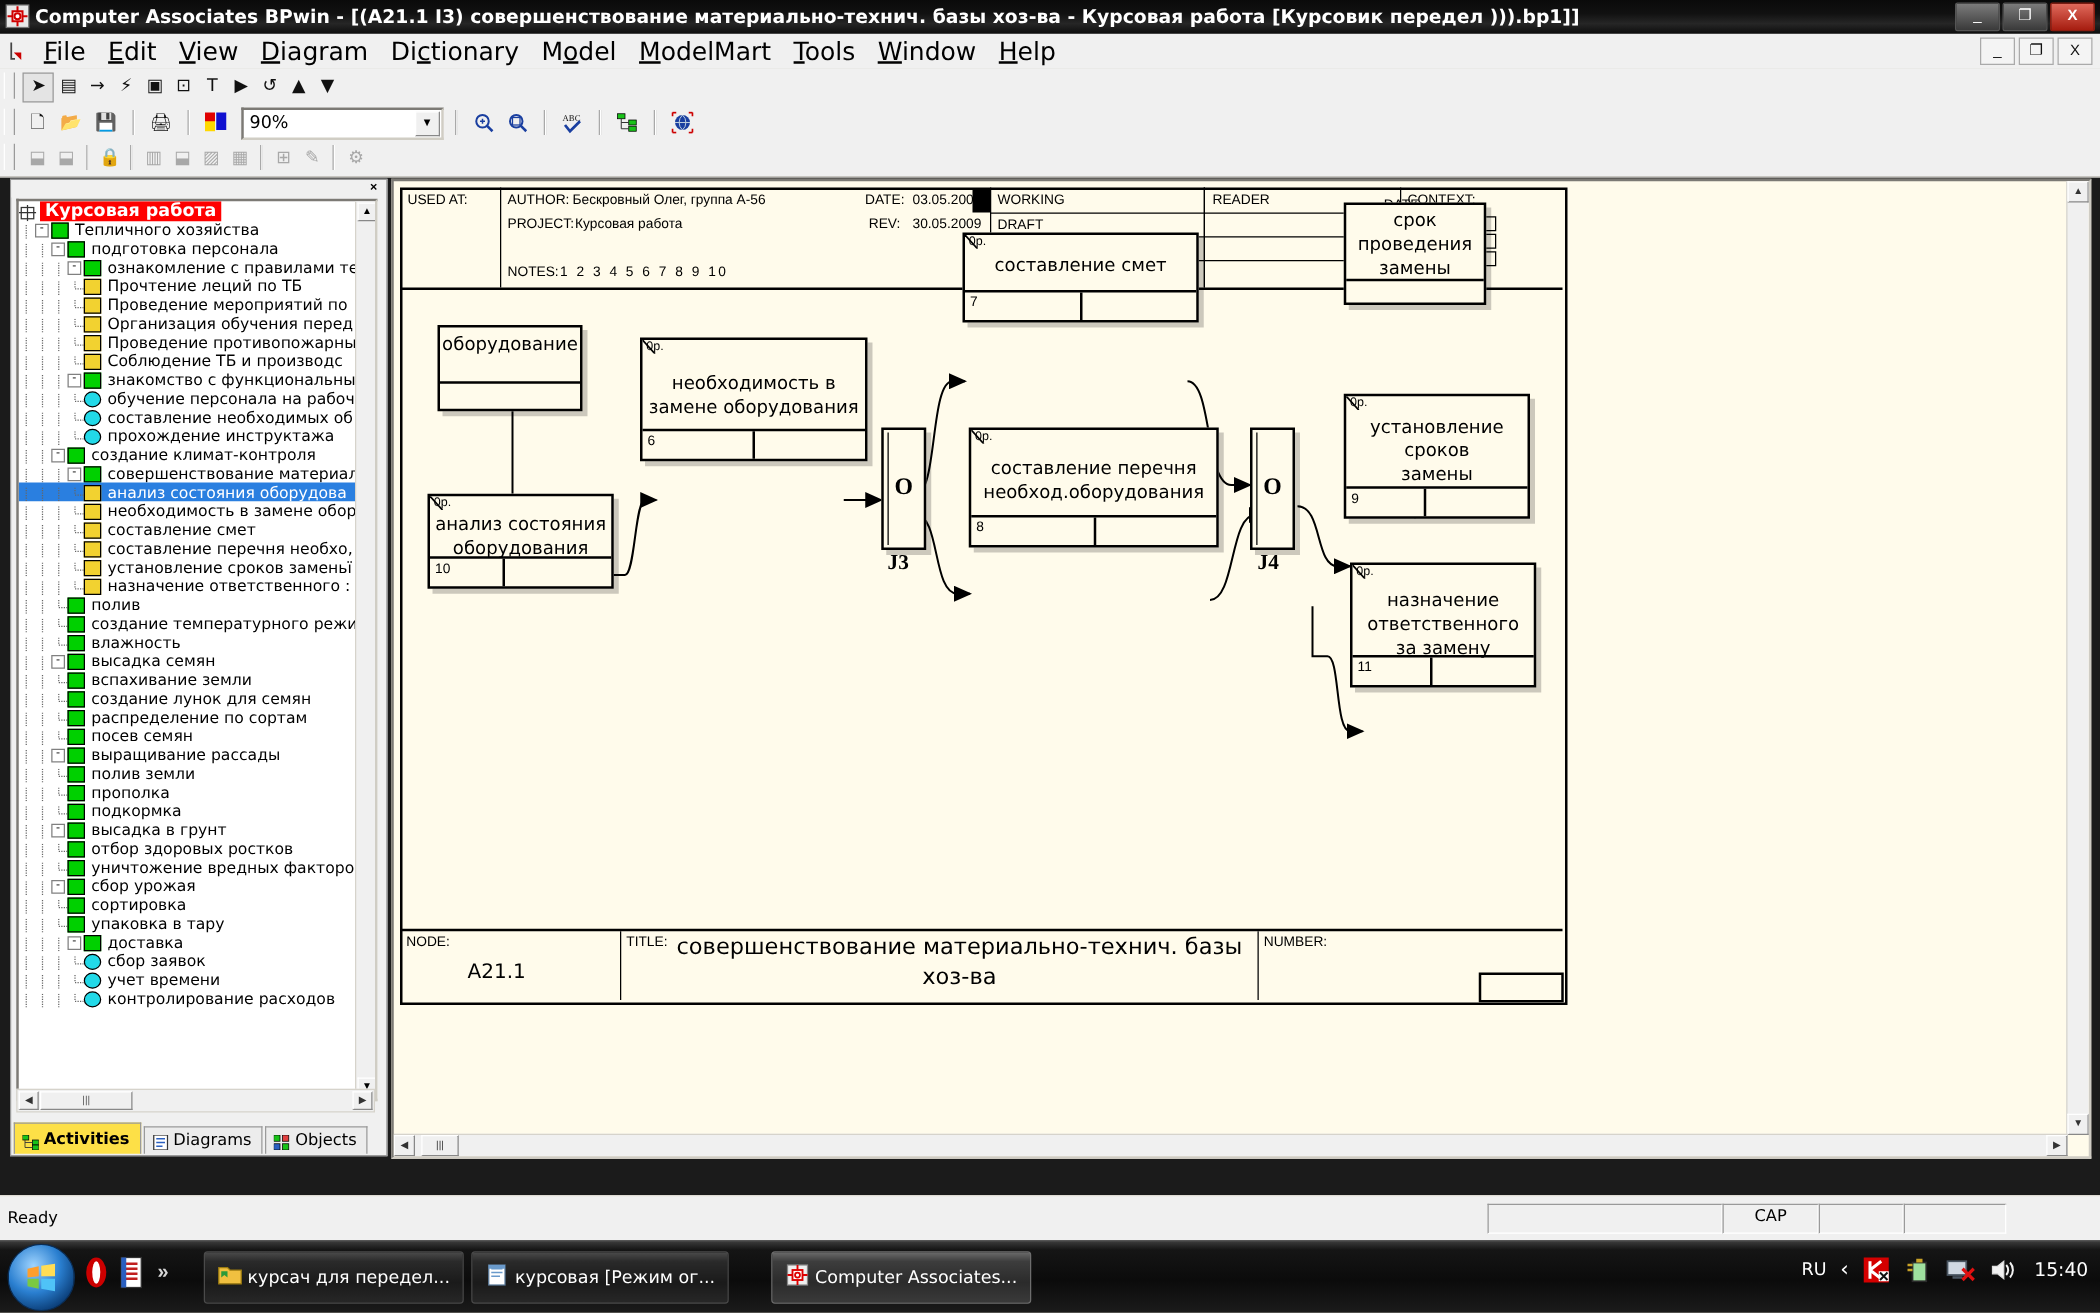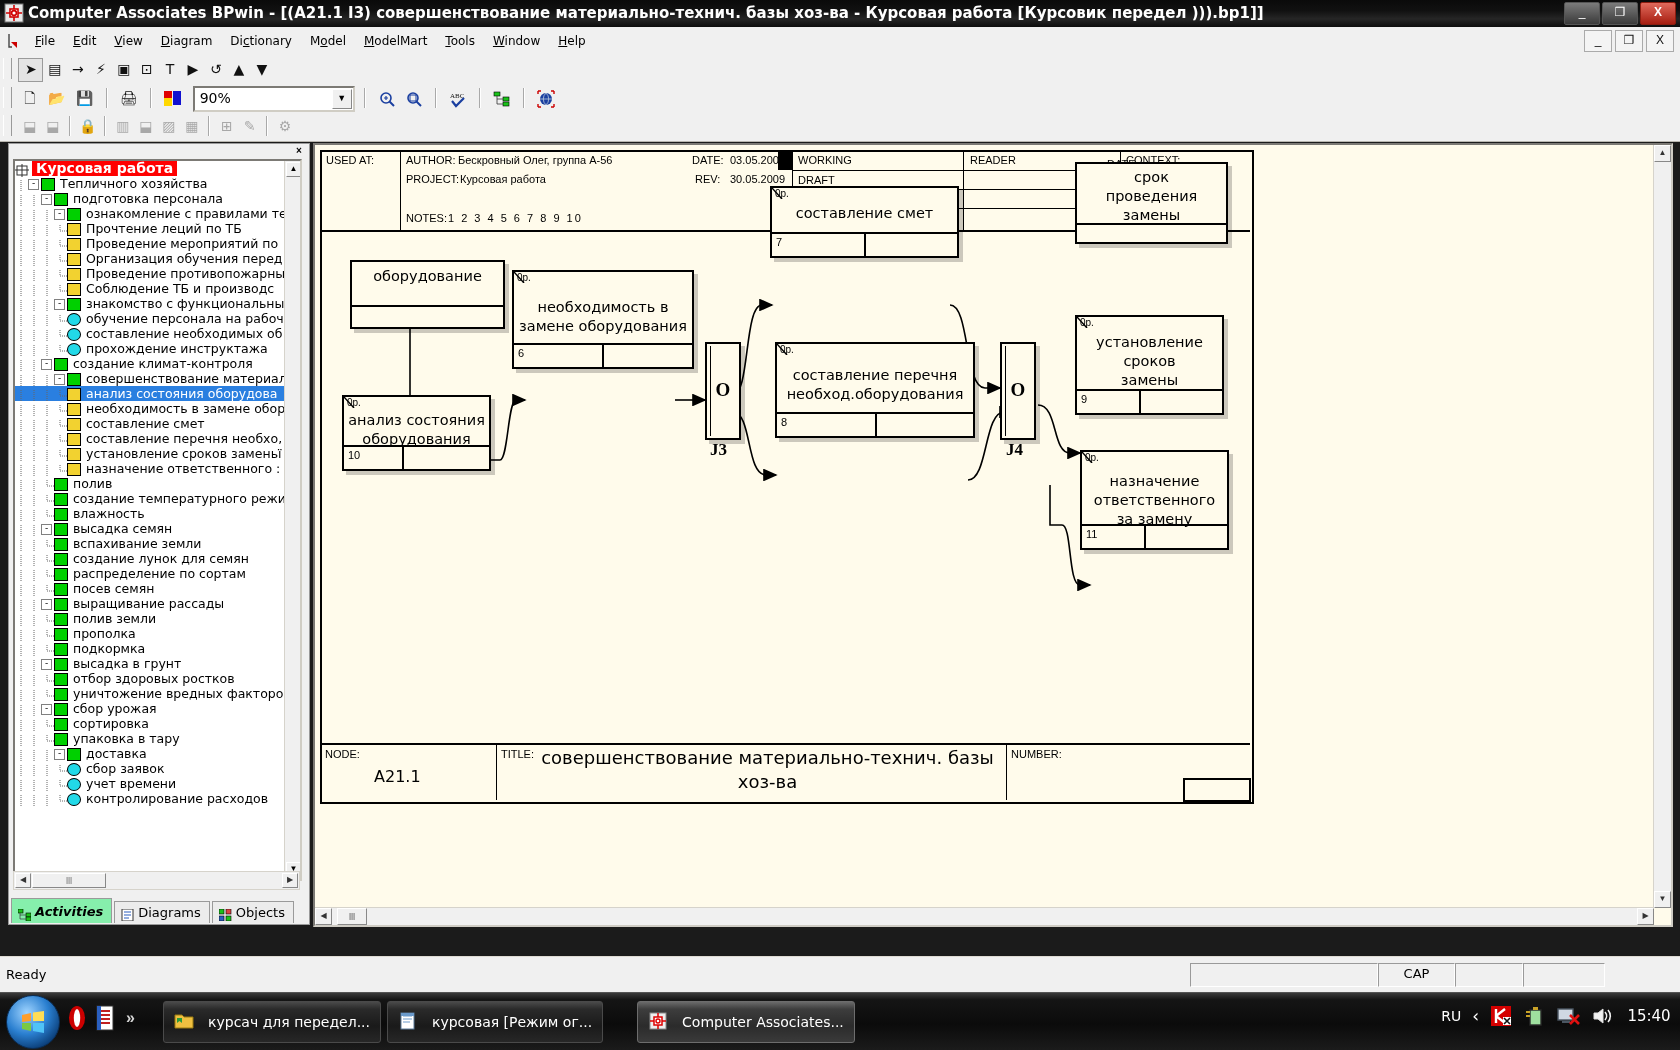--- a/index.html
+++ b/index.html
@@ -34,21 +34,21 @@
   .wbtn.close{background:linear-gradient(180deg,#e06a5c,#a61d10);border-color:#8c1d10;font-weight:bold;}
 
   
   .menubar{
     position:absolute;left:0;top:27px;width:1680px;height:28px;
     background:#f0f0f0;border-bottom:1px solid #d4d0c8;
   }
   .menubar .mdi-ico{position:absolute;left:6px;top:5px;width:18px;height:18px;}
   .menu-items{position:absolute;left:26px;top:0;height:28px;display:flex;align-items:center;}
   .menu-item{
-    padding:3px 9px;font-size:12px;color:#000;white-space:nowrap;
+    padding:3px 9px;font-size:20px;color:#000;white-space:nowrap;
     font-family:"DejaVu Sans", sans-serif;
   }
   .menu-item u{text-decoration:underline;}
   .mdibtns{position:absolute;right:6px;top:3px;display:flex;gap:3px;}
   .mdibtn{
     width:26px;height:20px;border:1px solid #aaa;background:#f4f4f4;
     font-size:12px;line-height:18px;text-align:center;color:#111;
   }
 
   
@@ -146,21 +146,21 @@
     border:1px solid #fff;border-right-color:#888;border-bottom-color:#888;
     font-size:8px;line-height:12px;text-align:center;color:#555;
   }
   .exp-tabs{position:absolute;left:2px;bottom:1px;height:24px;display:flex;align-items:flex-end;}
   .exp-tab{
     height:21px;padding:0 8px 0 6px;margin-right:2px;background:#ececec;
     border:1px solid #9a9a9a;border-bottom:none;font-size:13px;line-height:20px;
     display:flex;align-items:center;gap:4px;color:#000;
     font-family:"DejaVu Sans", sans-serif;
   }
-  .exp-tab.active{background:#86efac;height:24px;line-height:23px;font-weight:bold;font-style:italic;}
+  .exp-tab.active{background:#fde047;height:24px;line-height:23px;font-weight:bold;}
   .tabico{width:13px;height:12px;display:inline-block;}
 
   
   .diagwrap{
     position:absolute;left:313px;top:143px;right:8px;top:143px;
     width:1356px;height:780px;background:#fffbeb;
     border:2px inset #cfccc4;overflow:hidden;
   }
   .diag-vsb{
     position:absolute;right:0;top:0;width:17px;bottom:17px;background:#f0f0f0;
@@ -212,21 +212,20 @@
   .abox .numrow{
     position:absolute;left:0;right:0;bottom:0;height:22px;border-top:2px solid #000;
   }
   .abox .numrow .num{position:absolute;left:4px;top:2px;font-size:11px;}
   .abox .numrow .div{position:absolute;top:0;bottom:0;width:2px;background:#000;}
 
   
   .dbox{
     position:absolute;border:2px solid #000;background:#fffbeb;
     box-shadow:4px 4px 0 0 rgba(0,0,0,0.20);
-    padding-left:39px;
   }
   .dbox .name{
     position:absolute;left:0;right:0;text-align:center;font-size:14.5px;color:#000;
     line-height:19px;font-family:"DejaVu Sans", sans-serif;
   }
   .dbox .foot{position:absolute;left:0;right:0;bottom:0;height:20px;border-top:2px solid #000;}
 
   
   .junc{
     position:absolute;border:2px solid #000;background:#fffbeb;
@@ -273,21 +272,21 @@
     border:1px solid #0a2d55;
   }
   .startorb .flag{
     position:absolute;left:13px;top:13px;width:26px;height:26px;
   }
   .qlaunch{position:absolute;left:66px;top:10px;display:flex;align-items:center;gap:6px;}
   .qico{width:22px;height:30px;}
   .chev{color:#d6d6d6;font-size:16px;font-weight:bold;margin-left:4px;}
   .tasks{position:absolute;left:163px;top:8px;display:flex;gap:6px;}
   .task{
-    height:40px;min-width:178px;padding:0 10px;display:flex;align-items:center;gap:14px;
+    height:40px;min-width:178px;padding:0 10px;display:flex;align-items:center;gap:4px;
     border:1px solid #4a4a4a;border-radius:3px;color:#fff;font-size:14px;
     background:linear-gradient(180deg,#4a4a4a 0%,#2a2a2a 18%,#1a1a1a 60%,#272727 100%);
     white-space:nowrap;font-family:"DejaVu Sans",sans-serif;
   }
   .task.active{
     background:linear-gradient(180deg,#6a6a6a 0%,#3d3d3d 18%,#2b2b2b 60%,#3a3a3a 100%);
     border-color:#6d6d6d;
     margin-left:28px;
   }
   .tray{position:absolute;right:8px;top:12px;display:flex;align-items:center;gap:11px;color:#fff;font-size:14px;font-family:"DejaVu Sans",sans-serif;}

